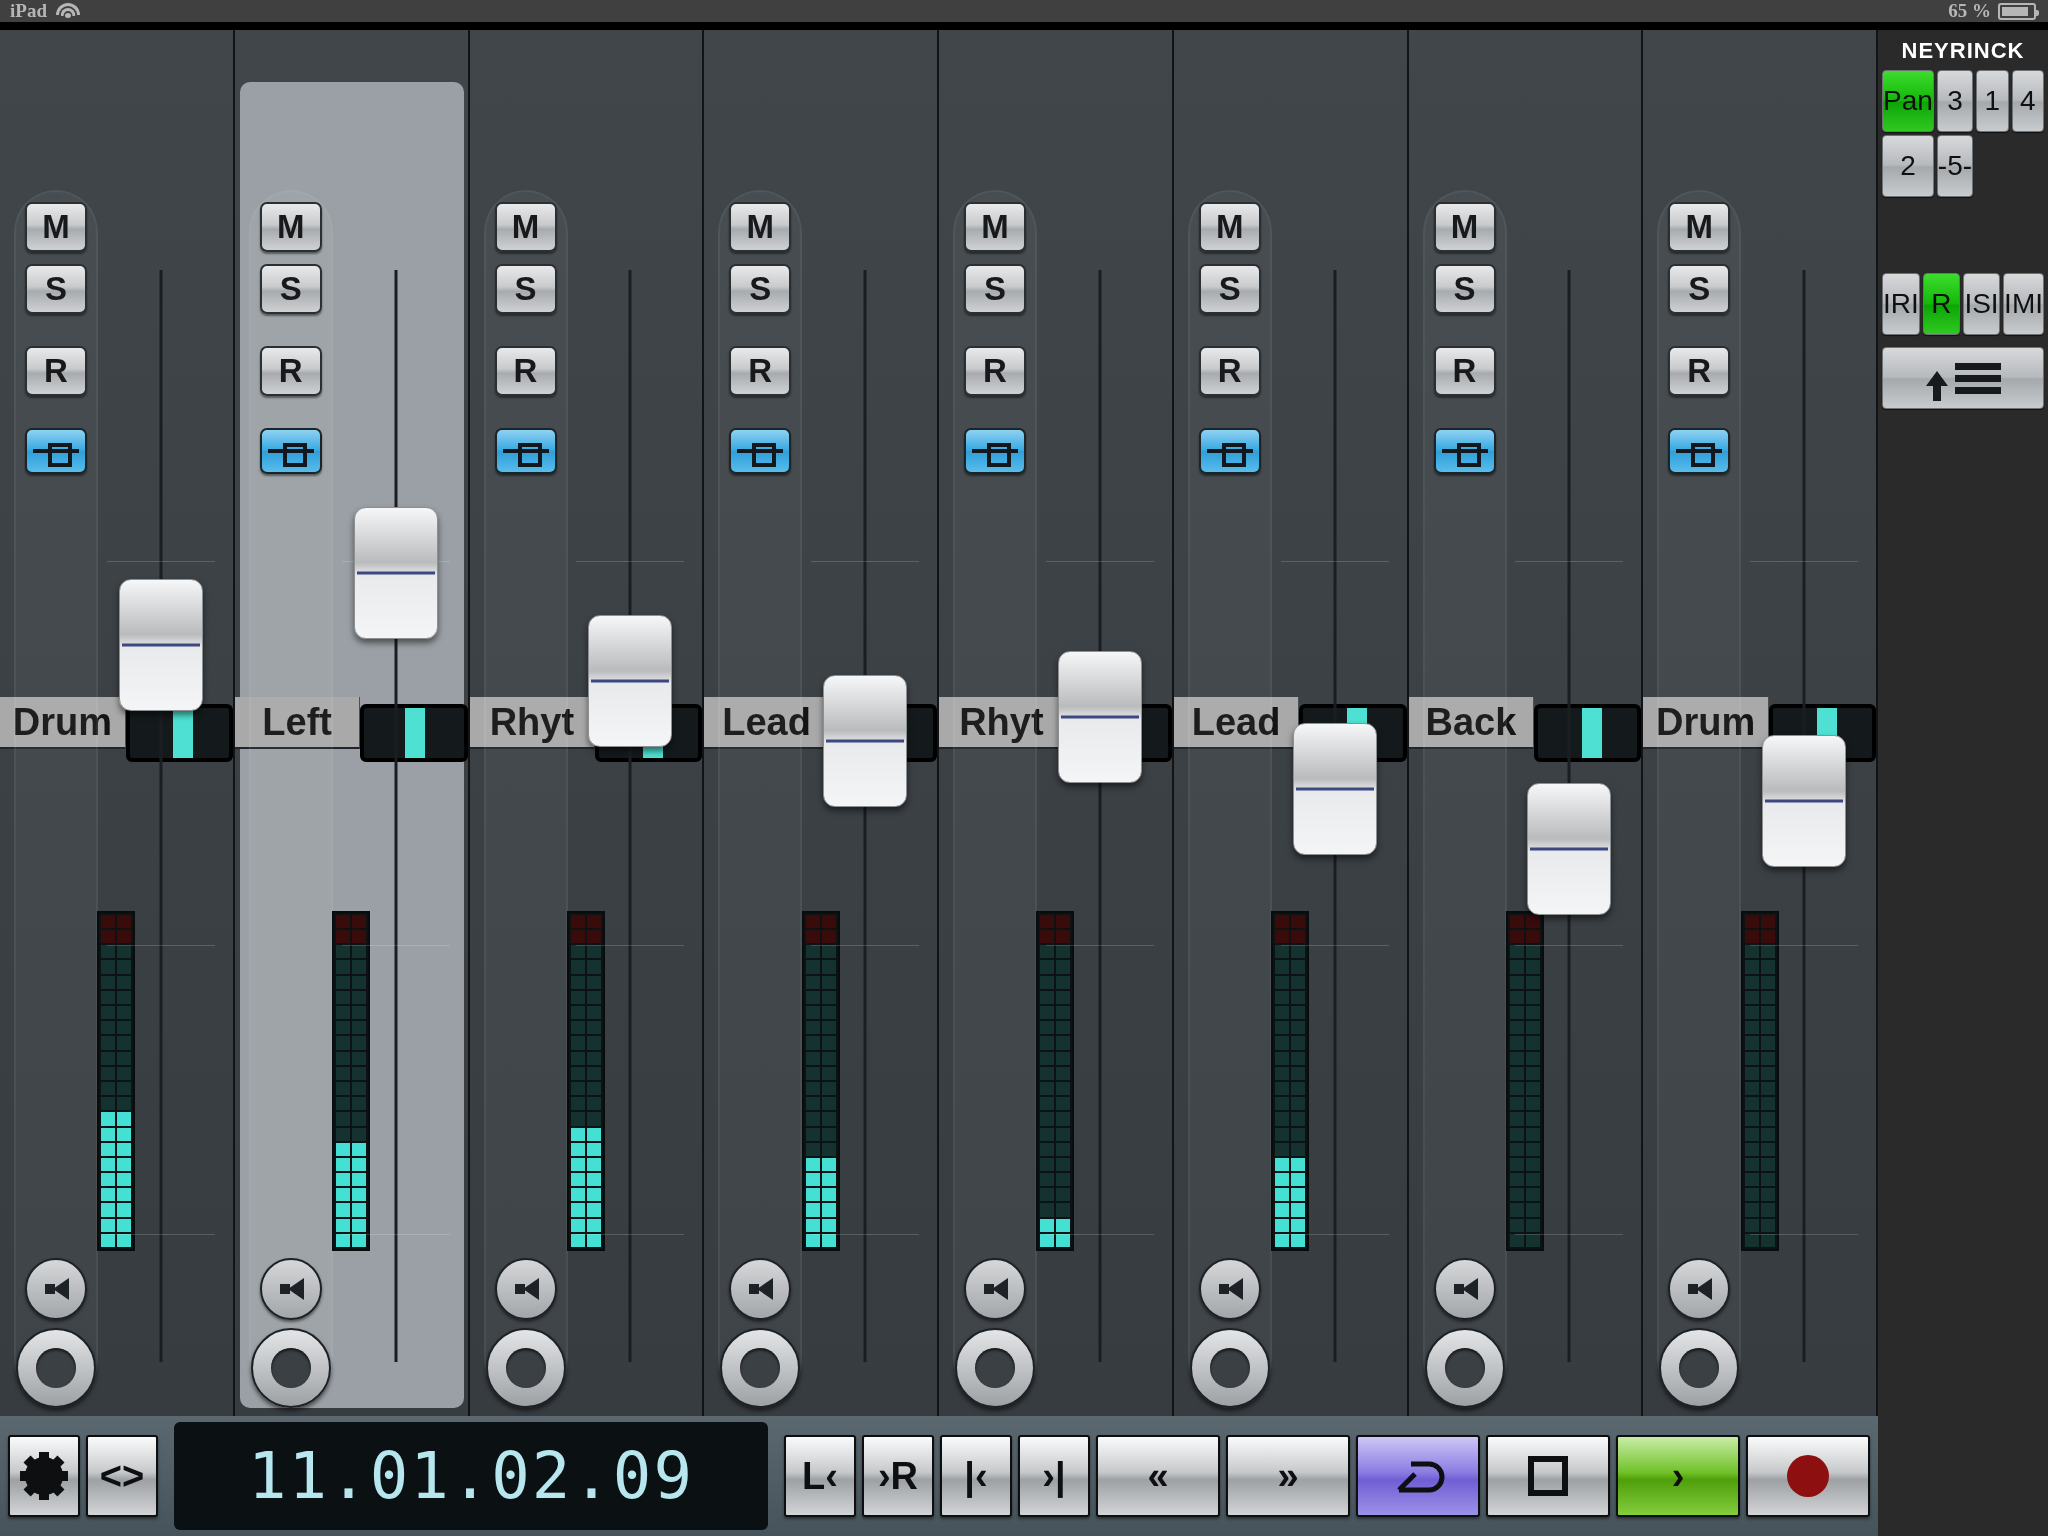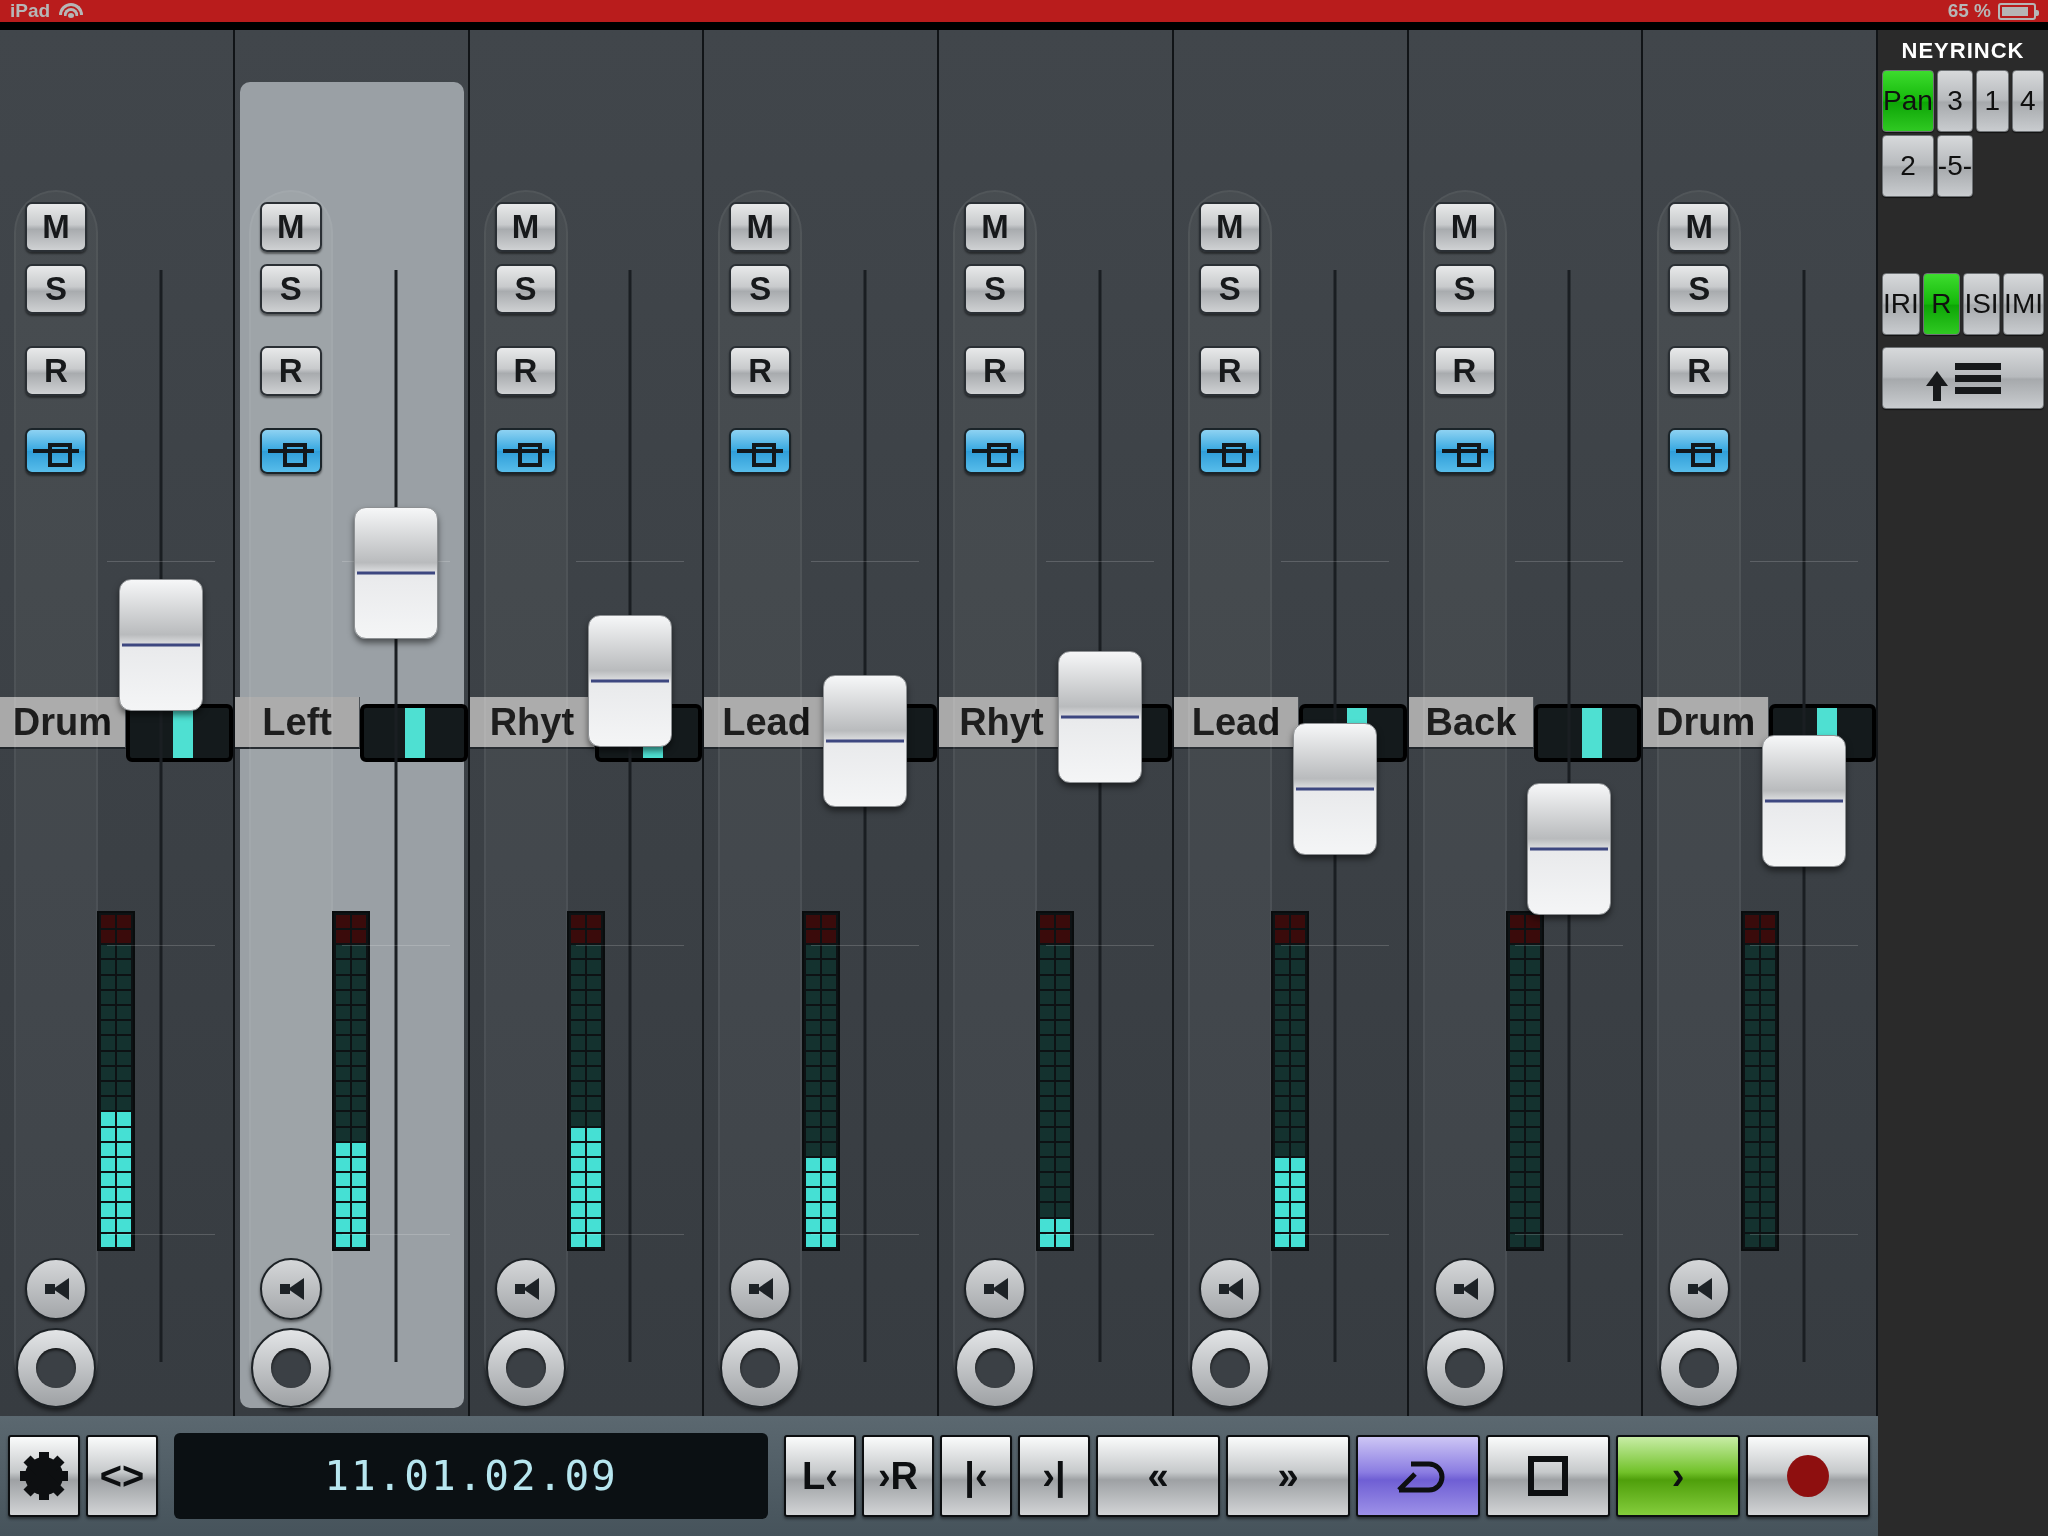--- a/index.html
+++ b/index.html
@@ -6,23 +6,23 @@
   html, body {
     width: 2048px; height: 1536px;
     background: #000;
     font-family: "Liberation Sans", sans-serif;
     overflow: hidden;
   }
 
   
   #status-bar {
     position: absolute; left: 0; top: 0; width: 2048px; height: 22px;
-    background: #b91c1c; color: #b6b6b6;
+    background: #404040; color: #b6b6b6;
     display: flex; align-items: center;
-    font-size: 19px; font-weight: bold;
+    font-size: 19px; font-weight: bold; font-family: Liberation Serif, serif;
   }
   #status-left { position: absolute; left: 10px; display: flex; align-items: center; gap: 9px; }
   #status-center { position: absolute; left: 0; width: 2048px; text-align: center; }
   #status-right { position: absolute; right: 12px; display: flex; align-items: center; gap: 7px; }
   .wifi-icon { position: relative; width: 24px; height: 17px; }
   .wifi-icon i {
     position: absolute; left: 50%; border: 3px solid #b6b6b6; border-bottom: none;
     border-radius: 50% 50% 0 0 / 100% 100% 0 0; transform: translateX(-50%);
   }
   .wifi-icon i:nth-child(1) { width: 24px; height: 12px; top: 0; }
@@ -198,25 +198,25 @@
     background: linear-gradient(180deg,#fafbfb 0%, #c6c9cb 45%, #9ea1a4 55%, #d2d4d6 100%);
     border: 2px solid #0c0e10; border-radius: 3px;
     display: flex; align-items: center; justify-content: center;
     font-size: 38px; font-weight: bold; color: #0d0f11;
     box-shadow: 0 2px 3px rgba(0,0,0,0.45);
   }
   .t-btn.wide { min-width: 124px; }
   .t-btn.purple { background: linear-gradient(180deg,#cdc6f5 0%, #8b7de2 45%, #6f5fd4 55%, #9d91e8 100%); }
   .t-btn.green { background: linear-gradient(180deg,#c8eda6 0%, #72c22a 45%, #4f9f0b 55%, #84cd3c 100%); }
   #timecode {
-    flex: 1; height: 86px; margin: 0 10px;
+    flex: 1; height: 108px; margin: 0 10px;
     background: #0b1013; border-radius: 6px;
     display: flex; align-items: center; justify-content: center;
     font-family: "DejaVu Sans Mono", monospace;
-    font-size: 41px; color: #b7e6ef; letter-spacing: 2px;
+    font-size: 64px; color: #b7e6ef; letter-spacing: 2px;
   }
   .gear { position: relative; width: 38px; height: 38px; }
   .gear::before {
     content:""; position:absolute; inset:0; border-radius:50%;
     border: 9px solid #0d0f11;
   }
   .gear i {
     position:absolute; left:50%; top:50%; width:10px; height:48px;
     background:#0d0f11; transform-origin:center;
   }

